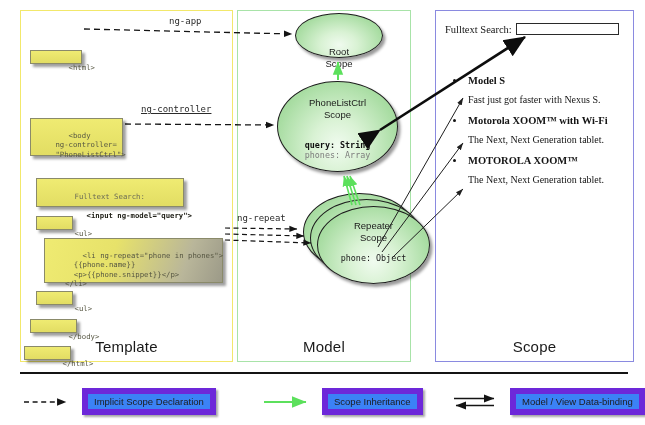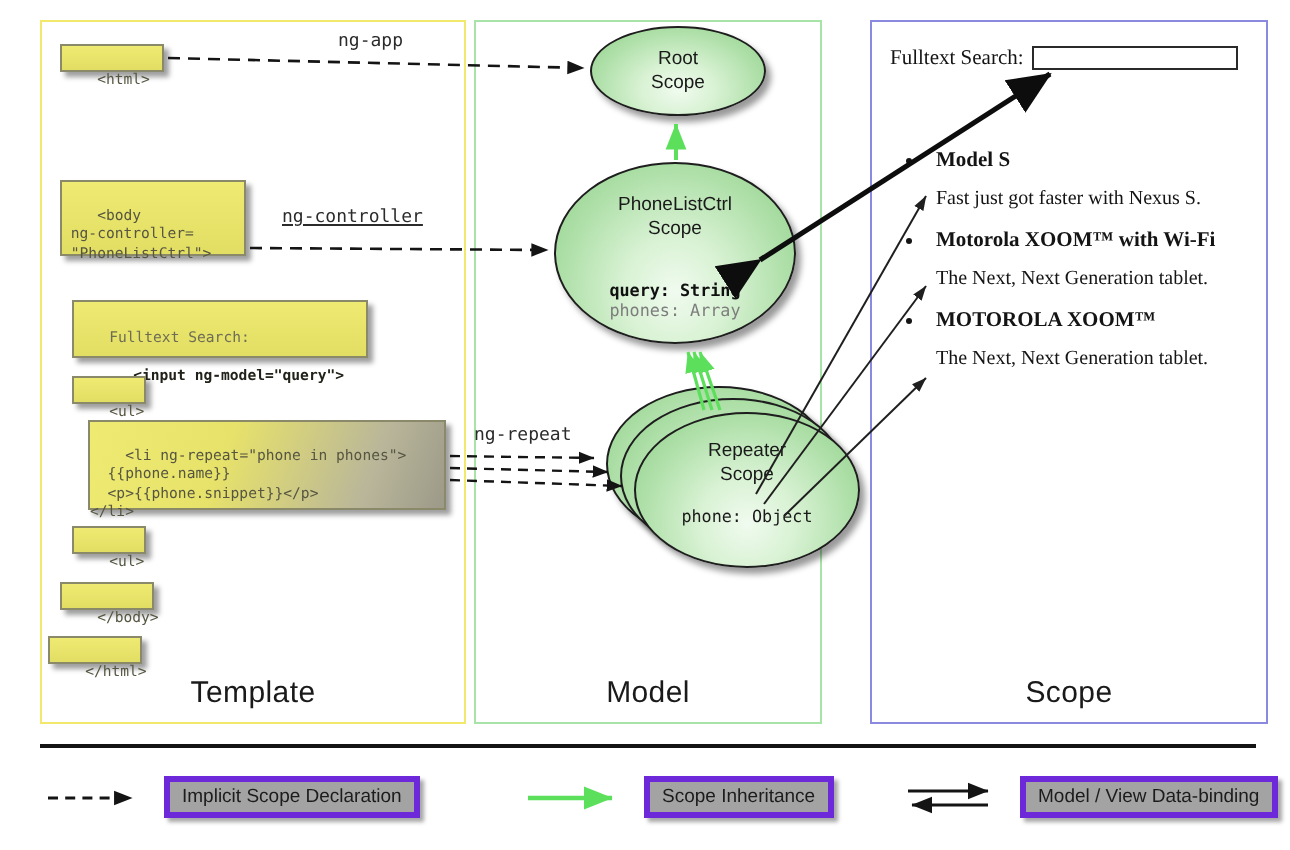--- a/index.html
+++ b/index.html
@@ -17,24 +17,25 @@
   .panel-label{position:absolute;bottom:6px;left:0;width:100%;text-align:center;
     font-size:15px;color:#1a1a1a;letter-spacing:.2px;}
 
   
   .codebox{
     position:absolute;box-sizing:border-box;
     border:1px solid #8a8a6a;
     font-family:"DejaVu Sans Mono","Liberation Mono",monospace;
     font-size:7.3px;line-height:9.2px;
     color:#565642;
-    padding:3px 5px 3px 0;
+    padding:3px 5px 3px 20px;
     background:#ece86a;
     box-shadow:2.5px 2.5px 2.5px rgba(0,0,0,.38);
     white-space:pre;
+    margin-top:28px;
   }
   .codebox.flat{background:linear-gradient(180deg,#efeb72 0%,#e2dd63 100%);}
   .codebox.grad{background:linear-gradient(110deg,#efeb72 0%,#e7e26a 38%,#b9b69a 78%,#9c9a88 100%);}
   .codebox b{font-weight:bold;color:#22221a;}
   .codebox .dim{color:#6d6d55;}
 
   
   .ellipse{
     position:absolute;box-sizing:border-box;
     border:1.3px solid #1e1e1e;border-radius:50%;
@@ -67,21 +68,21 @@
   .view-item{position:relative;margin-bottom:9px;}
   .view-bullet{position:absolute;left:0;top:3.5px;width:3px;height:3px;border-radius:50%;background:#141414;}
   .view-name{font-size:10.5px;line-height:12px;padding-left:15px;font-weight:600;}
   .view-snippet{font-size:10px;line-height:12px;padding-left:15px;margin-top:7px;}
 
   
   .legend-rule{position:absolute;left:20px;top:372px;width:608px;height:0;border-top:2px solid #141414;}
   .legend{position:absolute;left:20px;top:380px;width:608px;height:40px;}
   .legend-item{position:absolute;display:flex;align-items:center;}
   .legend-box{
-    border:3px solid #6d28d9;background:#a3a3a3;
+    border:6px solid #6d28d9;background:#3b82f6;
     box-shadow:2px 2px 2px rgba(0,0,0,.35);
     padding:2px 6px;font-size:9.5px;color:#1c1c1c;white-space:nowrap;
   }
   .legend-art{width:56px;height:20px;margin-right:6px;}
 </style>
 </head>
 <body>
 
 <div id="root">
 
@@ -125,21 +126,21 @@
 
   <div class="codebox flat" style="left:24px;top:318px;width:47px;height:14px;">
     <span>&lt;/html&gt;</span>
   </div>
 
   <div class="panel panel-model">
     <div class="panel-label">Model</div>
   </div>
 
   <div class="ellipse" style="left:295px;top:13px;width:88px;height:45px;">
-    <div class="ell-title" style="padding-top:10px;">Root<br>Scope</div>
+    <div class="ell-title" style="padding-top:10px;margin-top:22px;">Root<br>Scope</div>
   </div>
 
   <div class="ellipse" style="left:277px;top:81px;width:121px;height:91px;">
     <div class="ell-title" style="padding-top:15px;">PhoneListCtrl<br>Scope</div>
     <div class="ell-props" style="margin-top:20px;">
       <div class="strong">query: String</div>
       <div class="weak">phones: Array</div>
     </div>
   </div>
 

